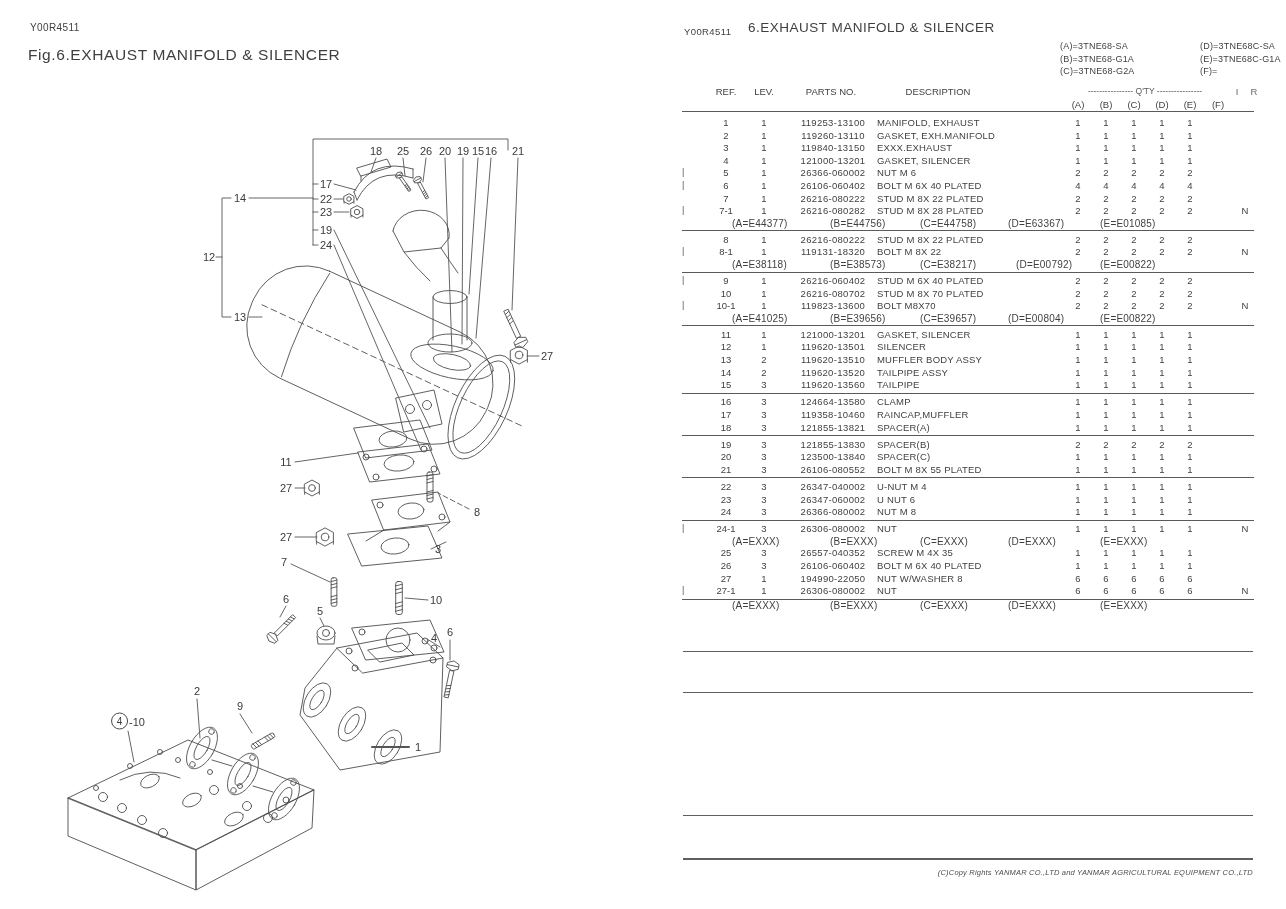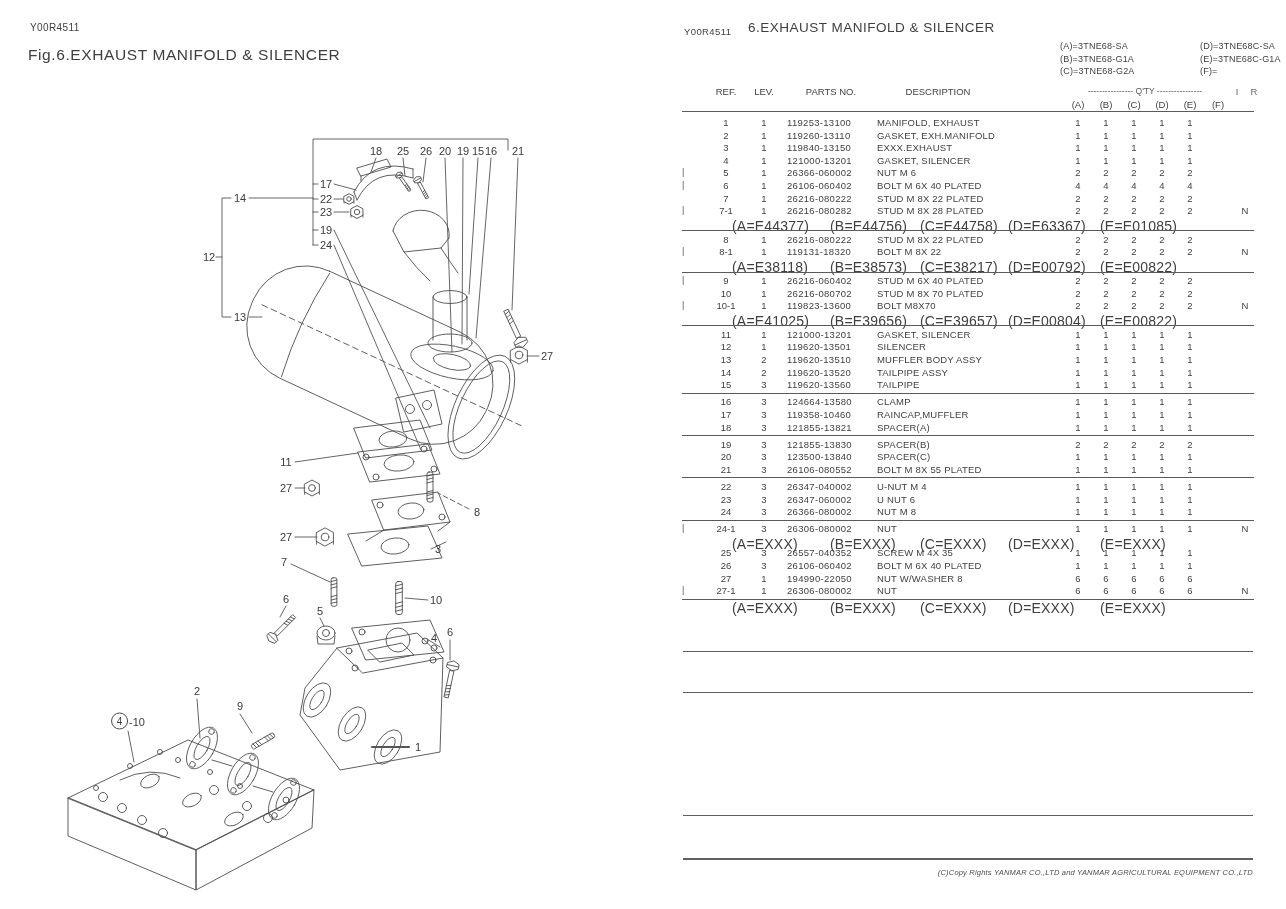--- a/index.html
+++ b/index.html
@@ -13,25 +13,25 @@
   .pg-code{left:684px;top:26px;font-size:9.5px;letter-spacing:.4px;}
   .pg-title{left:748px;top:20px;font-size:13.5px;letter-spacing:.5px;}
   .model-line{font-size:9px;letter-spacing:.2px;line-height:12.5px;}
   
   #table-area{position:absolute;left:682px;top:0;width:574px;height:700px;}
   .th,.trow{position:absolute;left:0;width:574px;height:12px;font-size:9.5px;}
   .trow span,.th span{position:absolute;display:inline-block;}
   .c-bar{left:0;width:8px;text-align:left;font-size:9px;color:#555;}
   .c-ref{left:18px;width:52px;text-align:center;}
   .c-lev{left:64px;width:36px;text-align:center;}
-  .c-parts{left:105px;width:92px;text-align:left;letter-spacing:.3px;}
+  .c-parts{left:105px;width:92px;text-align:center;letter-spacing:.3px;}
   .c-desc{left:195px;width:185px;text-align:left;letter-spacing:.2px;}
   .c-qty{width:24px;text-align:center;}
   .c-rem{left:550px;width:26px;text-align:center;}
-  .sub span{font-size:14px;letter-spacing:.2px;}
+  .sub span{font-size:10px;letter-spacing:.2px;}
   .hrule{position:absolute;left:0;width:572px;height:1px;background:#5a5a5a;}
   .bline{position:absolute;height:1px;background:#5f5f5f;}
   .copyright{font-size:7.5px;color:#4c4c4c;letter-spacing:.2px;}
   
   .callout{position:absolute;transform:translate(-50%,-50%);font-size:11px;color:#3a3a3a;
            display:flex;align-items:center;gap:1px;}
   .callout .circ{width:15px;height:15px;border:1.2px solid #4a4a4a;border-radius:50%;
            display:flex;align-items:center;justify-content:center;font-size:10px;}
   svg{position:absolute;left:0;top:0;}
   svg *{vector-effect:non-scaling-stroke;}
@@ -534,21 +534,21 @@
         <span class="c-qty" style="left: 412px;">2</span>
         <span class="c-qty" style="left: 440px;">2</span>
         <span class="c-qty" style="left: 468px;">2</span>
         <span class="c-qty" style="left: 496px;">2</span>
         <span class="c-rem">N</span>
       </div>
       <div class="trow sub" style="top: 259px;">
         <span style="left: 50px;">(A=E38118)</span>
         <span style="left: 148px;">(B=E38573)</span>
         <span style="left: 238px;">(C=E38217)</span>
-        <span style="left: 326px;">(D=E00792)</span>
+        <span style="left: 334px;">(D=E00792)</span>
         <span style="left: 418px;">(E=E00822)</span>
       </div>
       <div class="hrule" style="top: 271.5px;"></div>
       <div class="trow" style="top: 275px;">
         <span class="c-bar">|</span>
         <span class="c-ref">9</span>
         <span class="c-lev">1</span>
         <span class="c-parts">26216-060402</span>
         <span class="c-desc">STUD M 6X 40 PLATED</span>
         <span class="c-qty" style="left: 384px;">2</span>

